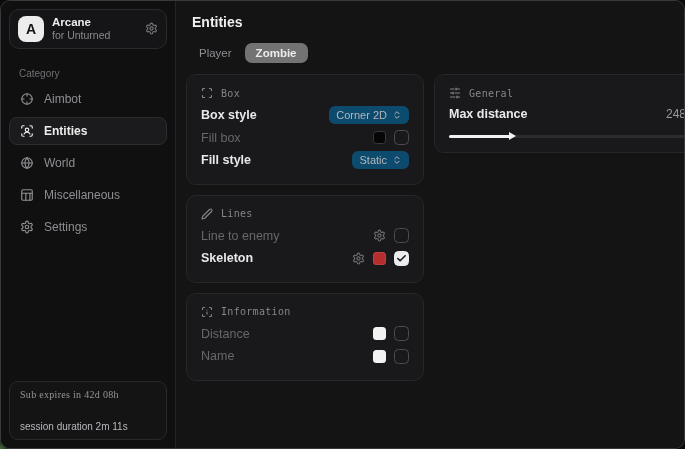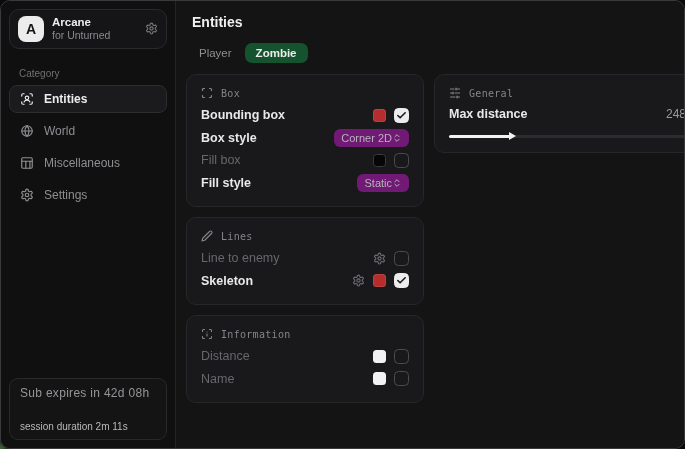--- a/index.html
+++ b/index.html
@@ -21,43 +21,43 @@
   .brand-text { display:flex; flex-direction:column; line-height:1.25; }
   .brand-name { font-size:11.5px; font-weight:700; color:#ececec; }
   .brand-sub { font-size:10.5px; color:#8a8a8e; }
   .brand-gear { margin-left:auto; color:#7a7a7e; display:flex; }
   .category { margin:11px 0 6px 18px; font-size:10px; color:#707074; }
   .nav { margin:0 8px; display:flex; flex-direction:column; gap:4px; }
   .nav-item { display:flex; align-items:center; gap:10px; padding:6px 10px; border:1px solid transparent; border-radius:8px; color:#8f8f93; font-size:12px; cursor:pointer; }
   .nav-item.active { background:#1b1b1e; border-color:#2d2d31; color:#ececec; font-weight:600; }
   .nav-item .nicon { display:flex; }
   .sidebar-footer { margin:auto 8px 8px; border:1px solid #29292c; border-radius:9px; padding:7px 10px; background:#141415; }
-  .sub-line { font-family:Liberation Sans, sans-serif; font-size:12px; color:#96969a; letter-spacing:0.3px; }
+  .sub-line { font-family:Liberation Serif, serif; font-size:10px; color:#96969a; letter-spacing:0.3px; }
   .sess-line { margin-top:21px; font-size:10px; font-weight:400; color:#b9b9bd; }
   
   .main { flex:1; padding:13px 12px 12px 10px; background:#141415; display:flex; flex-direction:column; }
   .page-title { font-size:14px; font-weight:700; color:#f0f0f2; margin-left:6px; }
   .tabs { margin:13px 0 0 2px; display:flex; gap:2px; align-items:center; }
   .tab { padding:4px 11px; font-size:11.5px; color:#8f8f93; border-radius:7px; cursor:pointer; }
-  .tab.active { background:#14532d; color:#ececec; font-weight:600; }
+  .tab.active { background:#737373; color:#ececec; font-weight:600; }
   .content { margin-top:11px; display:flex; gap:10px; align-items:flex-start; }
   .col-left { width:238px; display:flex; flex-direction:column; gap:10px; }
   .col-right { width:277px; }
   .card { background:#19191b; border:1px solid #27272a; border-radius:10px; padding:10px 14px 12px; }
   .card-header { display:flex; align-items:center; gap:8px; color:#85858a; font-family:"DejaVu Sans Mono", monospace; font-size:10px; letter-spacing:0.3px; margin:2px 0 5px; }
   .row { display:flex; align-items:center; justify-content:space-between; height:22.5px; }
   .row-label { font-size:12.5px; font-weight:600; color:#e8e8ea; }
   .row-label.dim { color:#67676c; font-weight:500; }
   .controls { display:flex; align-items:center; gap:8px; }
   .swatch { width:13px; height:13px; border-radius:3.5px; border:1px solid rgba(255,255,255,0.10); cursor:pointer; }
   .checkbox { width:15px; height:15px; border-radius:4.5px; border:1.5px solid #4b4b50; display:flex; align-items:center; justify-content:center; cursor:pointer; color:#1a1a1c; }
   .checkbox svg { display:none; }
   .checkbox.checked { background:#ececee; border-color:#ececee; }
   .checkbox.checked svg { display:block; }
-  .dropdown { display:flex; align-items:center; background:#701a75; border-radius:6px; padding:2px 7px; height:18px; font-size:11px; color:#b5b5b9; cursor:pointer; }
+  .dropdown { display:flex; align-items:center; gap:5px; background:#0c4a6e; border-radius:6px; padding:2px 7px; height:18px; font-size:11px; color:#b5b5b9; cursor:pointer; }
   .gear-sm { color:#6f6f74; display:flex; cursor:pointer; }
   
   .slider-row { display:flex; align-items:center; justify-content:space-between; height:20px; margin-top:2px; }
   .slider-value { font-size:12px; color:#9a9a9e; }
   .slider { position:relative; margin-top:8px; height:8px; cursor:pointer; }
   .slider-track { position:absolute; left:0; right:0; top:2.5px; height:3px; border-radius:2px; background:#2c2c30; }
   .slider-fill { position:absolute; left:0; top:2.5px; height:3px; border-radius:2px; background:#f2f2f2; }
   .slider-handle { position:absolute; top:0; width:0; height:0; border-top:4px solid transparent; border-bottom:4px solid transparent; border-left:7px solid #f2f2f2; margin-left:-2px; }
 </style>
 </head>
@@ -76,20 +76,32 @@
         <svg width="13" height="13" viewBox="0 0 24 24" fill="none" stroke="currentColor" stroke-width="2" stroke-linecap="round" stroke-linejoin="round">
             <path d="M12.22 2h-.44a2 2 0 0 0-2 2v.18a2 2 0 0 1-1 1.73l-.43.25a2 2 0 0 1-2 0l-.15-.08a2 2 0 0 0-2.73.73l-.22.38a2 2 0 0 0 .73 2.73l.15.1a2 2 0 0 1 1 1.72v.51a2 2 0 0 1-1 1.74l-.15.09a2 2 0 0 0-.73 2.73l.22.38a2 2 0 0 0 2.73.73l.15-.08a2 2 0 0 1 2 0l.43.25a2 2 0 0 1 1 1.73V20a2 2 0 0 0 2 2h.44a2 2 0 0 0 2-2v-.18a2 2 0 0 1 1-1.73l.43-.25a2 2 0 0 1 2 0l.15.08a2 2 0 0 0 2.73-.73l.22-.39a2 2 0 0 0-.73-2.73l-.15-.08a2 2 0 0 1-1-1.74v-.5a2 2 0 0 1 1-1.74l.15-.09a2 2 0 0 0 .73-2.73l-.22-.38a2 2 0 0 0-2.73-.73l-.15.08a2 2 0 0 1-2 0l-.43-.25a2 2 0 0 1-1-1.73V4a2 2 0 0 0-2-2z"></path>
             <circle cx="12" cy="12" r="3"></circle>
           </svg>
       </span>
     </div>
 
     <div class="category">Category</div>
 
     <div class="nav">
+      <div class="nav-item">
+        <span class="nicon">
+          <svg width="14" height="14" viewBox="0 0 24 24" fill="none" stroke="currentColor" stroke-width="2" stroke-linecap="round">
+              <circle cx="12" cy="12" r="9"></circle>
+              <line x1="21" y1="12" x2="17" y2="12"></line>
+              <line x1="7" y1="12" x2="3" y2="12"></line>
+              <line x1="12" y1="7" x2="12" y2="3"></line>
+              <line x1="12" y1="21" x2="12" y2="17"></line>
+            </svg>
+        </span>
+        <span>Aimbot</span>
+      </div>
       <div class="nav-item active">
         <span class="nicon">
           <svg width="14" height="14" viewBox="0 0 24 24" fill="none" stroke="currentColor" stroke-width="2" stroke-linecap="round" stroke-linejoin="round">
               <path d="M3 7V5a2 2 0 0 1 2-2h2"></path>
               <path d="M17 3h2a2 2 0 0 1 2 2v2"></path>
               <path d="M21 17v2a2 2 0 0 1-2 2h-2"></path>
               <path d="M7 21H5a2 2 0 0 1-2-2v-2"></path>
               <circle cx="12" cy="10" r="3"></circle>
               <path d="M7 17c1-2 3-3 5-3s4 1 5 3"></path>
             </svg>
@@ -149,31 +161,20 @@
           <div class="card-header">
             <span style="display:flex">
               <svg width="12" height="12" viewBox="0 0 24 24" fill="none" stroke="currentColor" stroke-width="2.4" stroke-linecap="round" stroke-linejoin="round">
                   <path d="M3 7V5a2 2 0 0 1 2-2h2"></path>
                   <path d="M17 3h2a2 2 0 0 1 2 2v2"></path>
                   <path d="M21 17v2a2 2 0 0 1-2 2h-2"></path>
                   <path d="M7 21H5a2 2 0 0 1-2-2v-2"></path>
                 </svg>
             </span>
             <span>Box</span>
-          </div>
-          <div class="row">
-            <span class="row-label">Bounding box</span>
-            <span class="controls">
-              <span class="swatch" style="background: rgb(181, 45, 45);"></span>
-              <span class="checkbox checked">
-                <svg width="11" height="11" viewBox="0 0 24 24" fill="none" stroke="currentColor" stroke-width="3.5" stroke-linecap="round" stroke-linejoin="round">
-                    <polyline points="20 6 9 17 4 12"></polyline>
-                  </svg>
-              </span>
-            </span>
           </div>
           <div class="row">
             <span class="row-label">Box style</span>
             <span class="controls">
               <span class="dropdown">
                 <span>Corner 2D</span>
                 <span style="display:flex">
                   <svg width="10" height="10" viewBox="0 0 24 24" fill="none" stroke="currentColor" stroke-width="2.4" stroke-linecap="round" stroke-linejoin="round">
                       <path d="m7 15 5 5 5-5"></path>
                       <path d="m7 9 5-5 5 5"></path>

